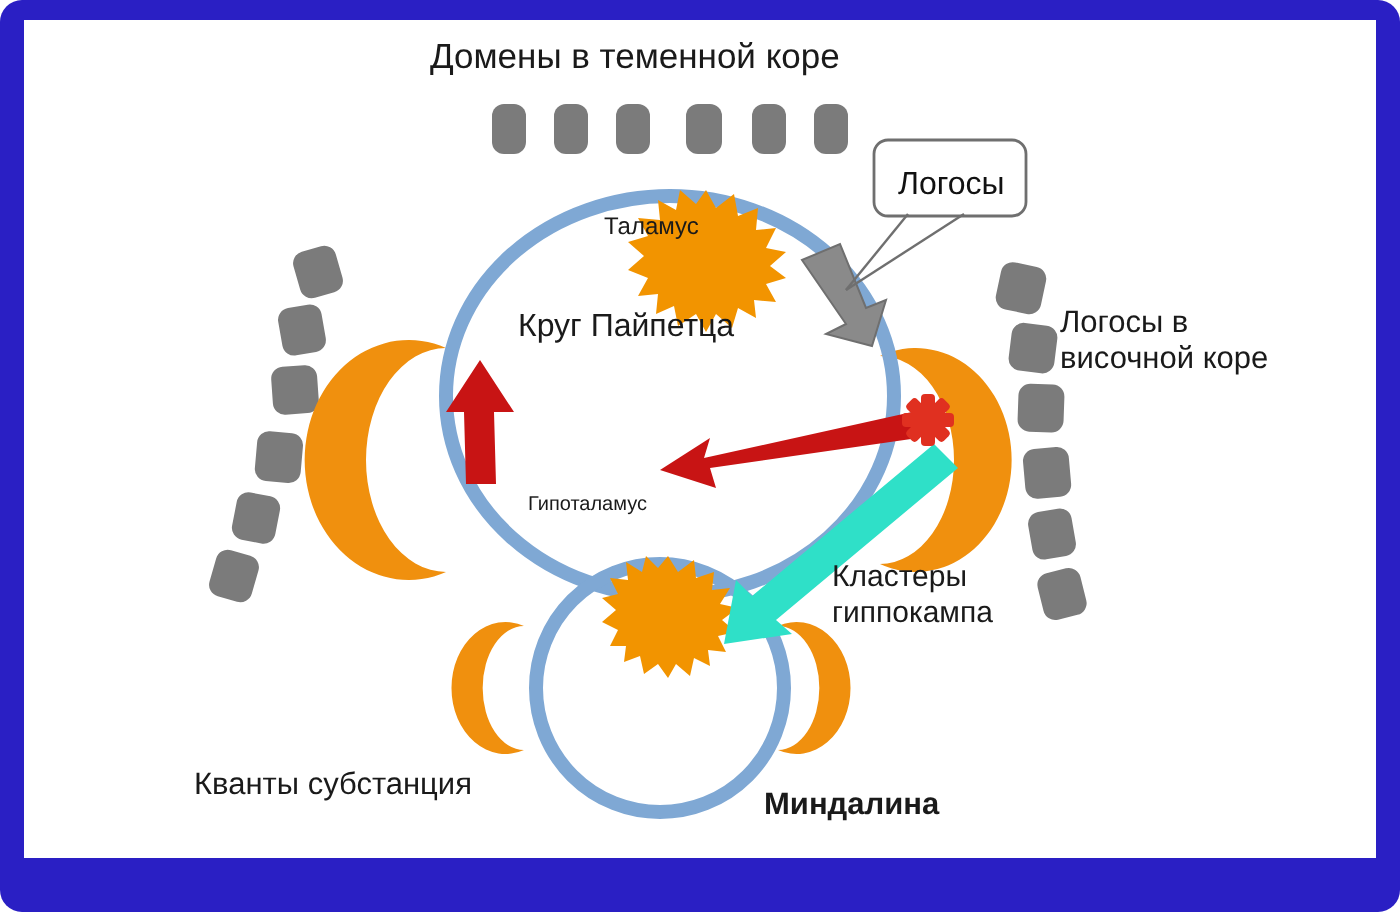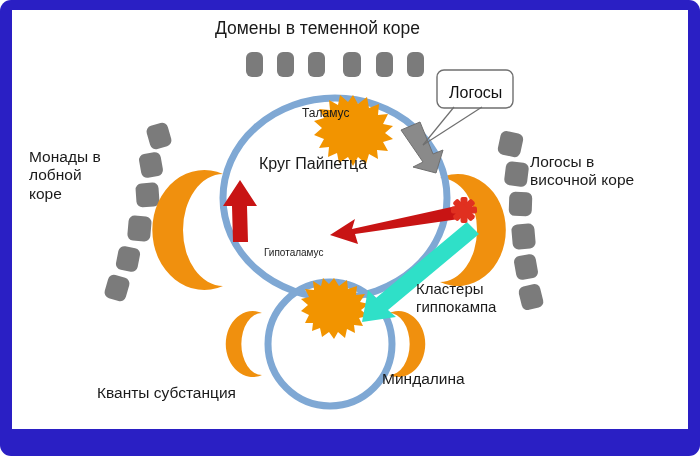--- a/index.html
+++ b/index.html
@@ -90,22 +90,23 @@
     top: 270px;
     font-size: 15px;
   }
   #lbl-nigra {
     left: 85px;
     top: 374px;
     font-size: 15.5px;
   }
   #lbl-amygdala {
     left: 370px;
-    top: 360px;
-    font-size: 15.5px;
+    top: 384px;
+    font-size: 15.5px;
+    font-weight: bold;
   }
   #lbl-quanta {
     left: 437px;
     top: 74px;
     font-size: 16px;
     color: #111;
   }
 </style>
 </head>
 <body>
@@ -233,23 +234,20 @@
 
     <div class="lbl" id="title-parietal">Домены в теменной коре</div>
 
     <div class="lbl" id="lbl-thalamus">Таламус</div>
 
     <div class="lbl" id="lbl-papez">Круг Пайпетца</div>
 
     <div class="lbl" id="lbl-hypothalamus">Гипоталамус</div>
 
 
-    <div class="lbl" id="lbl-monads">Монады в
-лобной
-коре</div>
 
     <div class="lbl" id="lbl-logos">Логосы в
 височной коре</div>
 
 
     <div class="lbl" id="lbl-hippo">Кластеры
 гиппокампа</div>
 
     <div class="lbl" id="lbl-nigra">Кванты субстанция</div>
 

